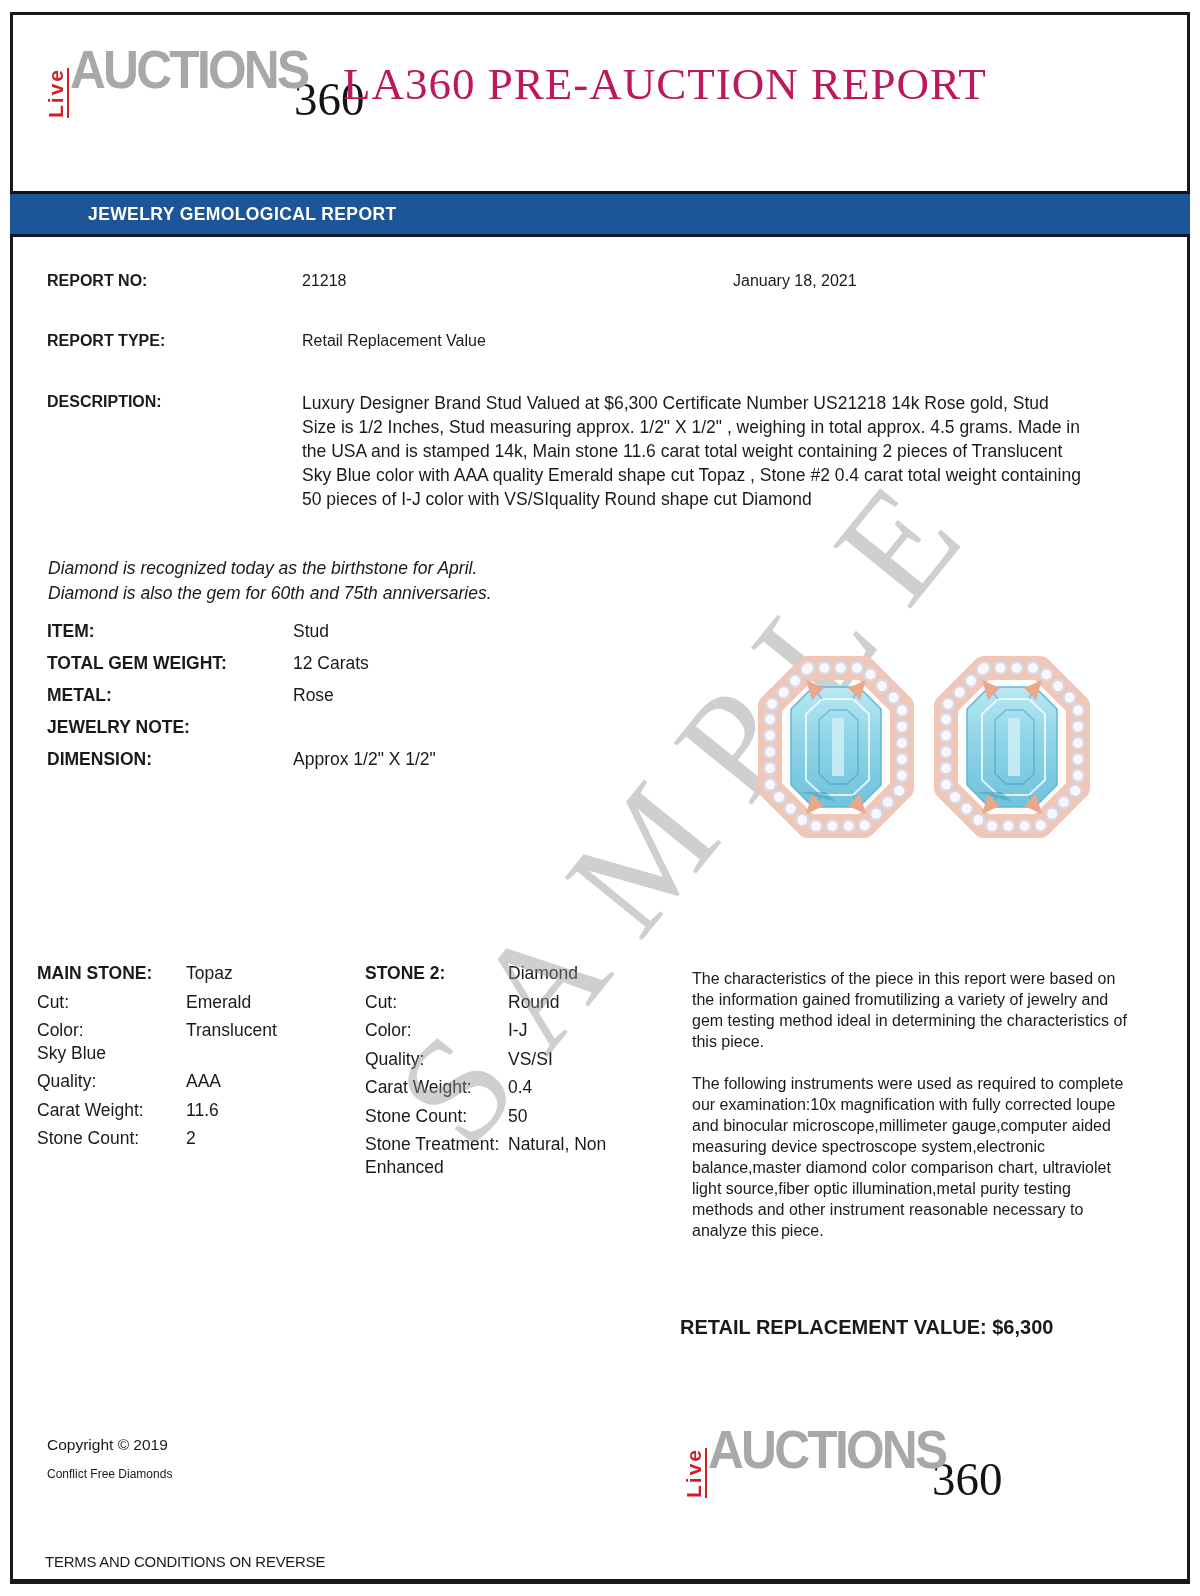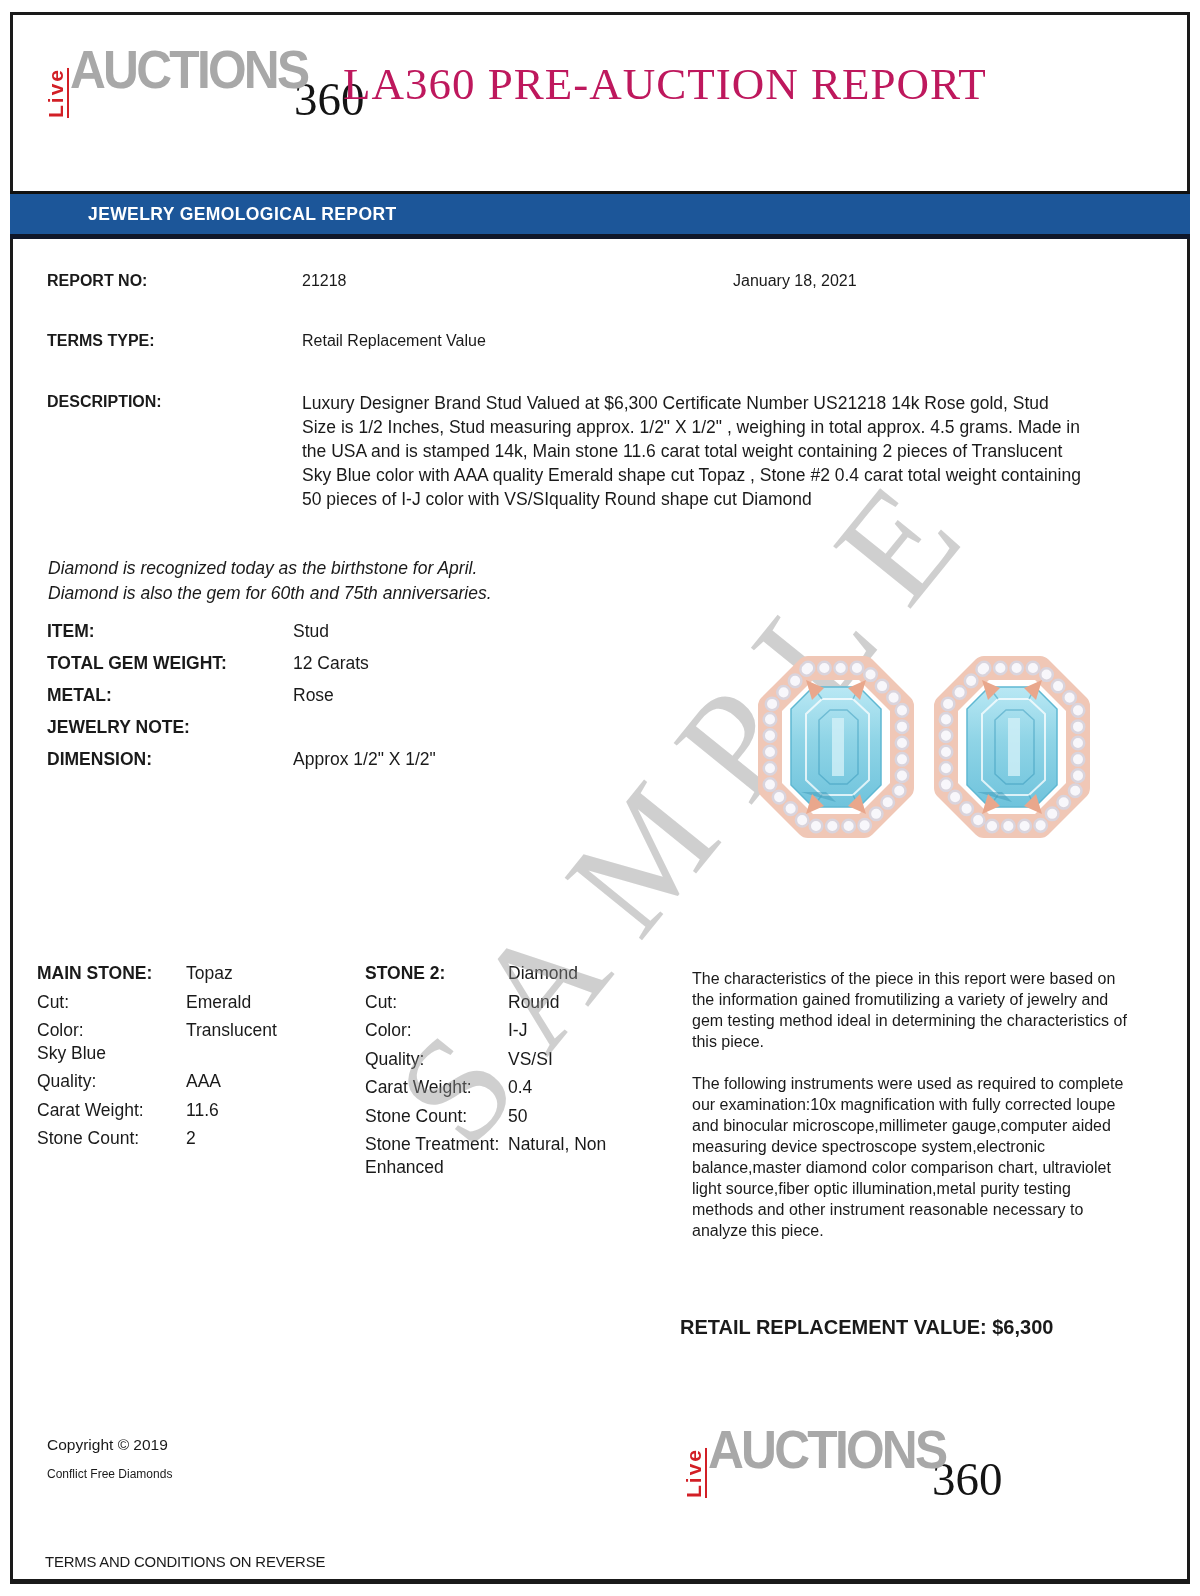--- a/index.html
+++ b/index.html
@@ -31,21 +31,21 @@
   .logo-bottom { left:682px; top:1424px; }
 
   
   .report-title {
     position:absolute; left:343px; top:58px;
     font-family:"Liberation Serif", serif; font-size:45px; color:#be185d;
     letter-spacing:1px; white-space:nowrap;
   }
   .section-bar {
     position:absolute; left:10px; right:10px; top:191px; height:40px;
-    background:#1c5699; border-top:3px solid #111; border-bottom:5px solid #0f172a;
+    background:#1c5699; border-top:3px solid #111; border-bottom:3px solid #0f172a;
     display:flex; align-items:center; padding-left:78px; box-sizing:content-box;
   }
   .section-bar span {
     color:#ffffff; font-weight:bold; font-size:17.5px; letter-spacing:0.4px;
   }
   .meta-label { position:absolute; left:47px; font-weight:bold; white-space:nowrap; }
   .meta-value { position:absolute; left:302px; white-space:nowrap; }
   .meta-date  { position:absolute; left:733px; white-space:nowrap; }
   .desc-text {
     position:absolute; left:302px; top:391px; width:782px;
@@ -116,21 +116,21 @@
   <div class="report-title">LA360 PRE-AUCTION REPORT</div>
 
   <div class="section-bar">
     <span>JEWELRY GEMOLOGICAL REPORT</span>
   </div>
 
   <div class="meta-label" style="top:272px;">REPORT NO:</div>
   <div class="meta-value" style="top:272px;">21218</div>
   <div class="meta-date" style="top:272px;">January 18, 2021</div>
 
-  <div class="meta-label" style="top:332px;">TERMS TYPE:</div>
+  <div class="meta-label" style="top:332px;">REPORT TYPE:</div>
   <div class="meta-value" style="top:332px;">Retail Replacement Value</div>
 
   <div class="meta-label" style="top:393px;">DESCRIPTION:</div>
   <div class="desc-text">Luxury Designer Brand Stud Valued at $6,300 Certificate Number US21218 14k Rose gold, Stud Size is 1/2 Inches, Stud measuring approx. 1/2" X 1/2" , weighing in total approx. 4.5 grams. Made in the USA and is stamped 14k, Main stone 11.6 carat total weight containing 2 pieces of Translucent Sky Blue color with AAA quality Emerald shape cut Topaz , Stone #2 0.4 carat total weight containing 50 pieces of I-J color with VS/SIquality Round shape cut Diamond</div>
 
   <div class="birthstone">
     <div>Diamond is recognized today as the birthstone for April.</div>
     <div>Diamond is also the gem for 60th and 75th anniversaries.</div>
   </div>
 

